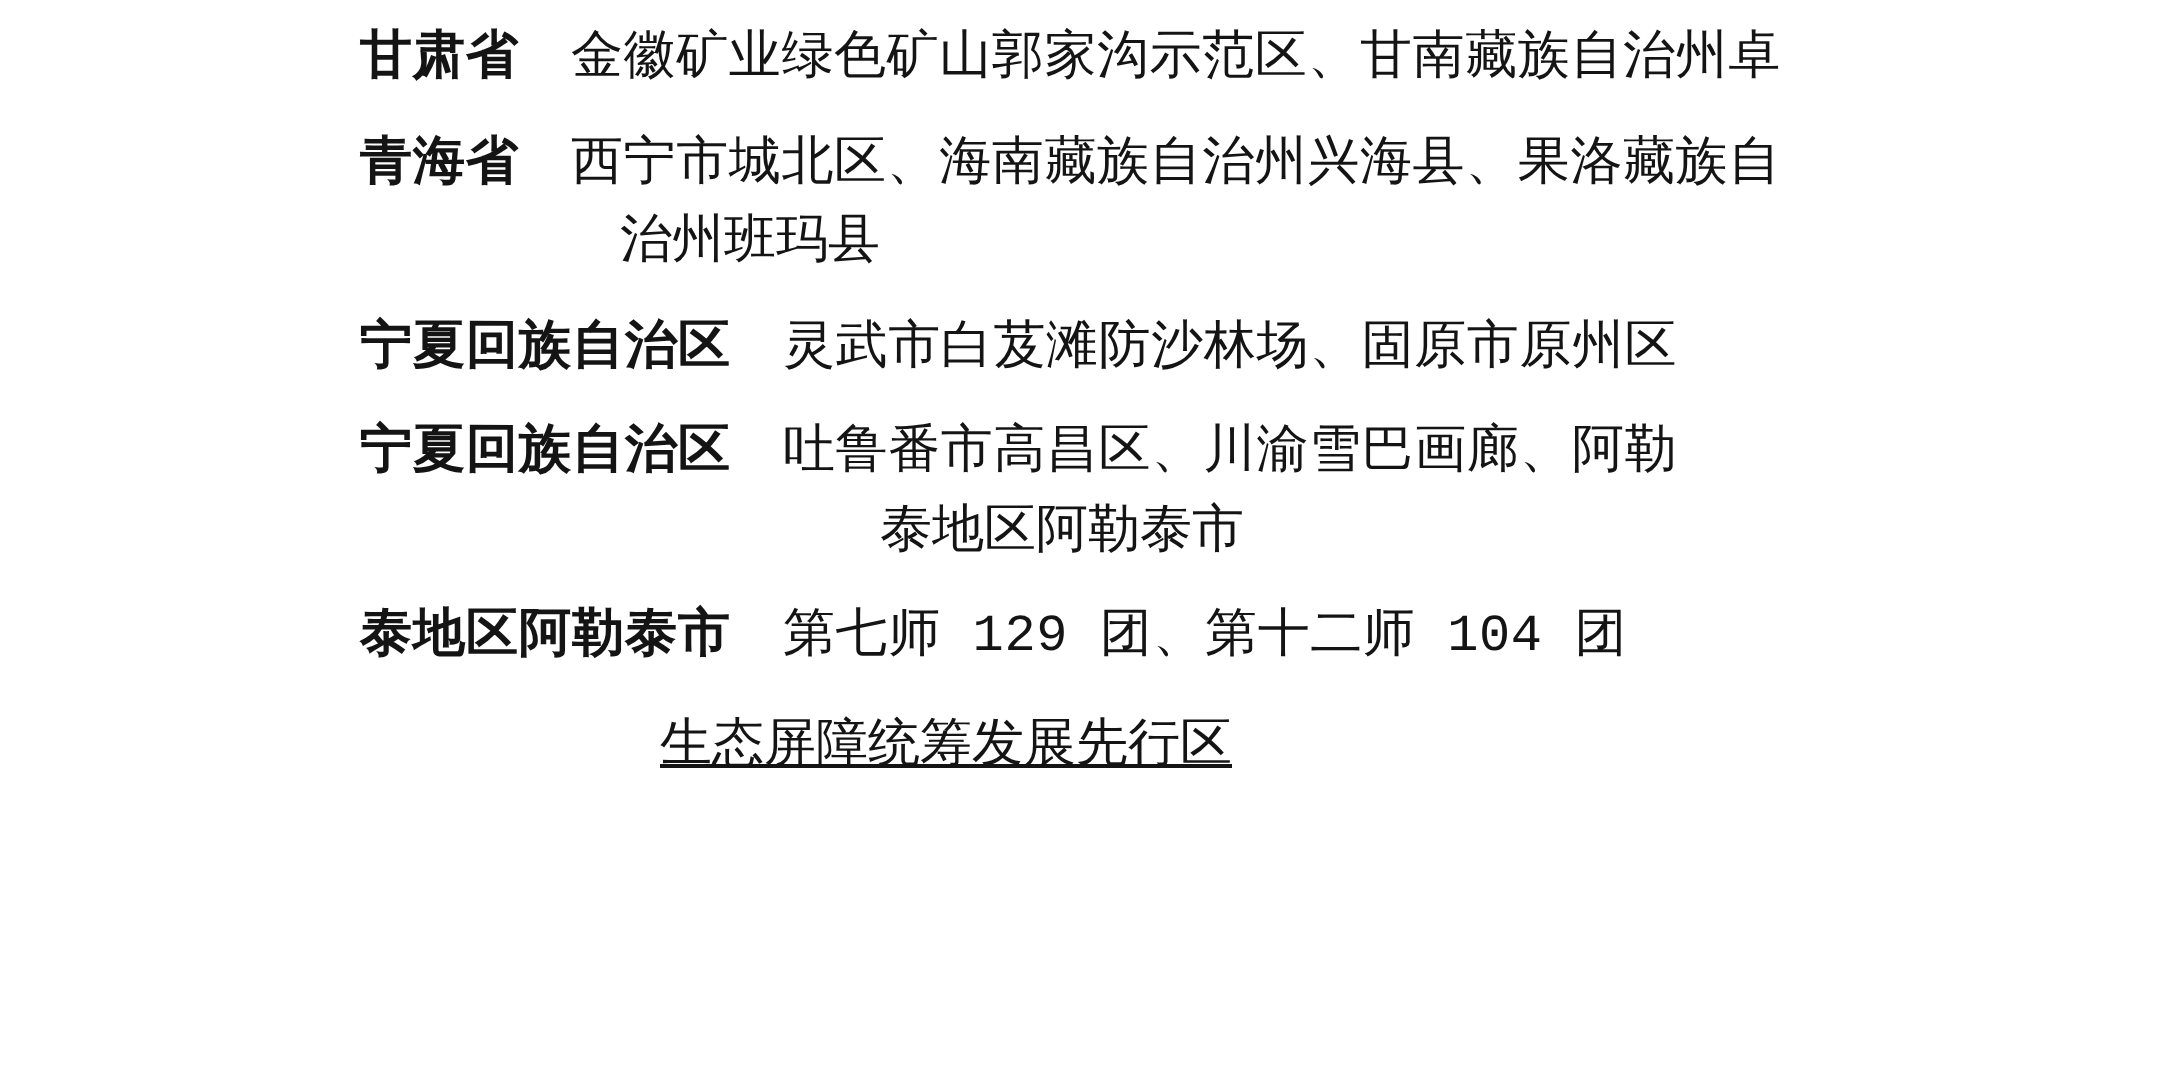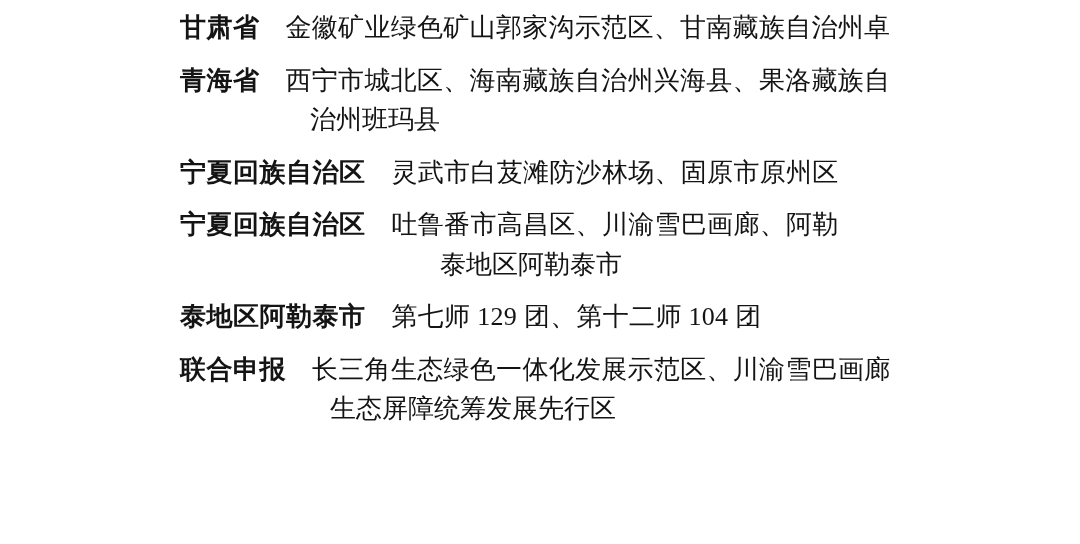--- a/index.html
+++ b/index.html
@@ -47,26 +47,27 @@
     padding-left: 130px;
     display: block;
   }
   .indent-2 {
     padding-left: 260px;
     display: block;
   }
   .indent-3 {
     padding-left: 150px;
     display: block;
+    text-decoration: underline;
   }
   .first-row {
     display: block;
   }
   .num {
-    font-family: Liberation Serif, serif;
+    font-family: Liberation Mono, monospace;
   }
 </style>
 </head>
 <body>
 
 <div class="page">
 
   <div class="entry">
     <span class="first-row">
       <span class="label">甘肃省</span><span class="sep sep-wide"></span><span class="body">金徽矿业绿色矿山郭家沟示范区、甘南藏族自治州卓</span>
@@ -93,19 +94,16 @@
     <span class="indent-2">泰地区阿勒泰市</span>
   </div>
 
   <div class="entry">
     <span class="first-row">
       <span class="label">泰地区阿勒泰市</span><span class="sep sep-wide"></span><span class="body num">第七师 129 团、第十二师 104 团</span>
     </span>
   </div>
 
   <div class="entry">
-    <span class="first-row">
-      <span class="label">联合申报</span><span class="sep sep-wide"></span><span class="body">长三角生态绿色一体化发展示范区、川渝雪巴画廊</span>
-    </span>
     <span class="indent-3">生态屏障统筹发展先行区</span>
   </div>
 
 </div>
 
 </body></html>

